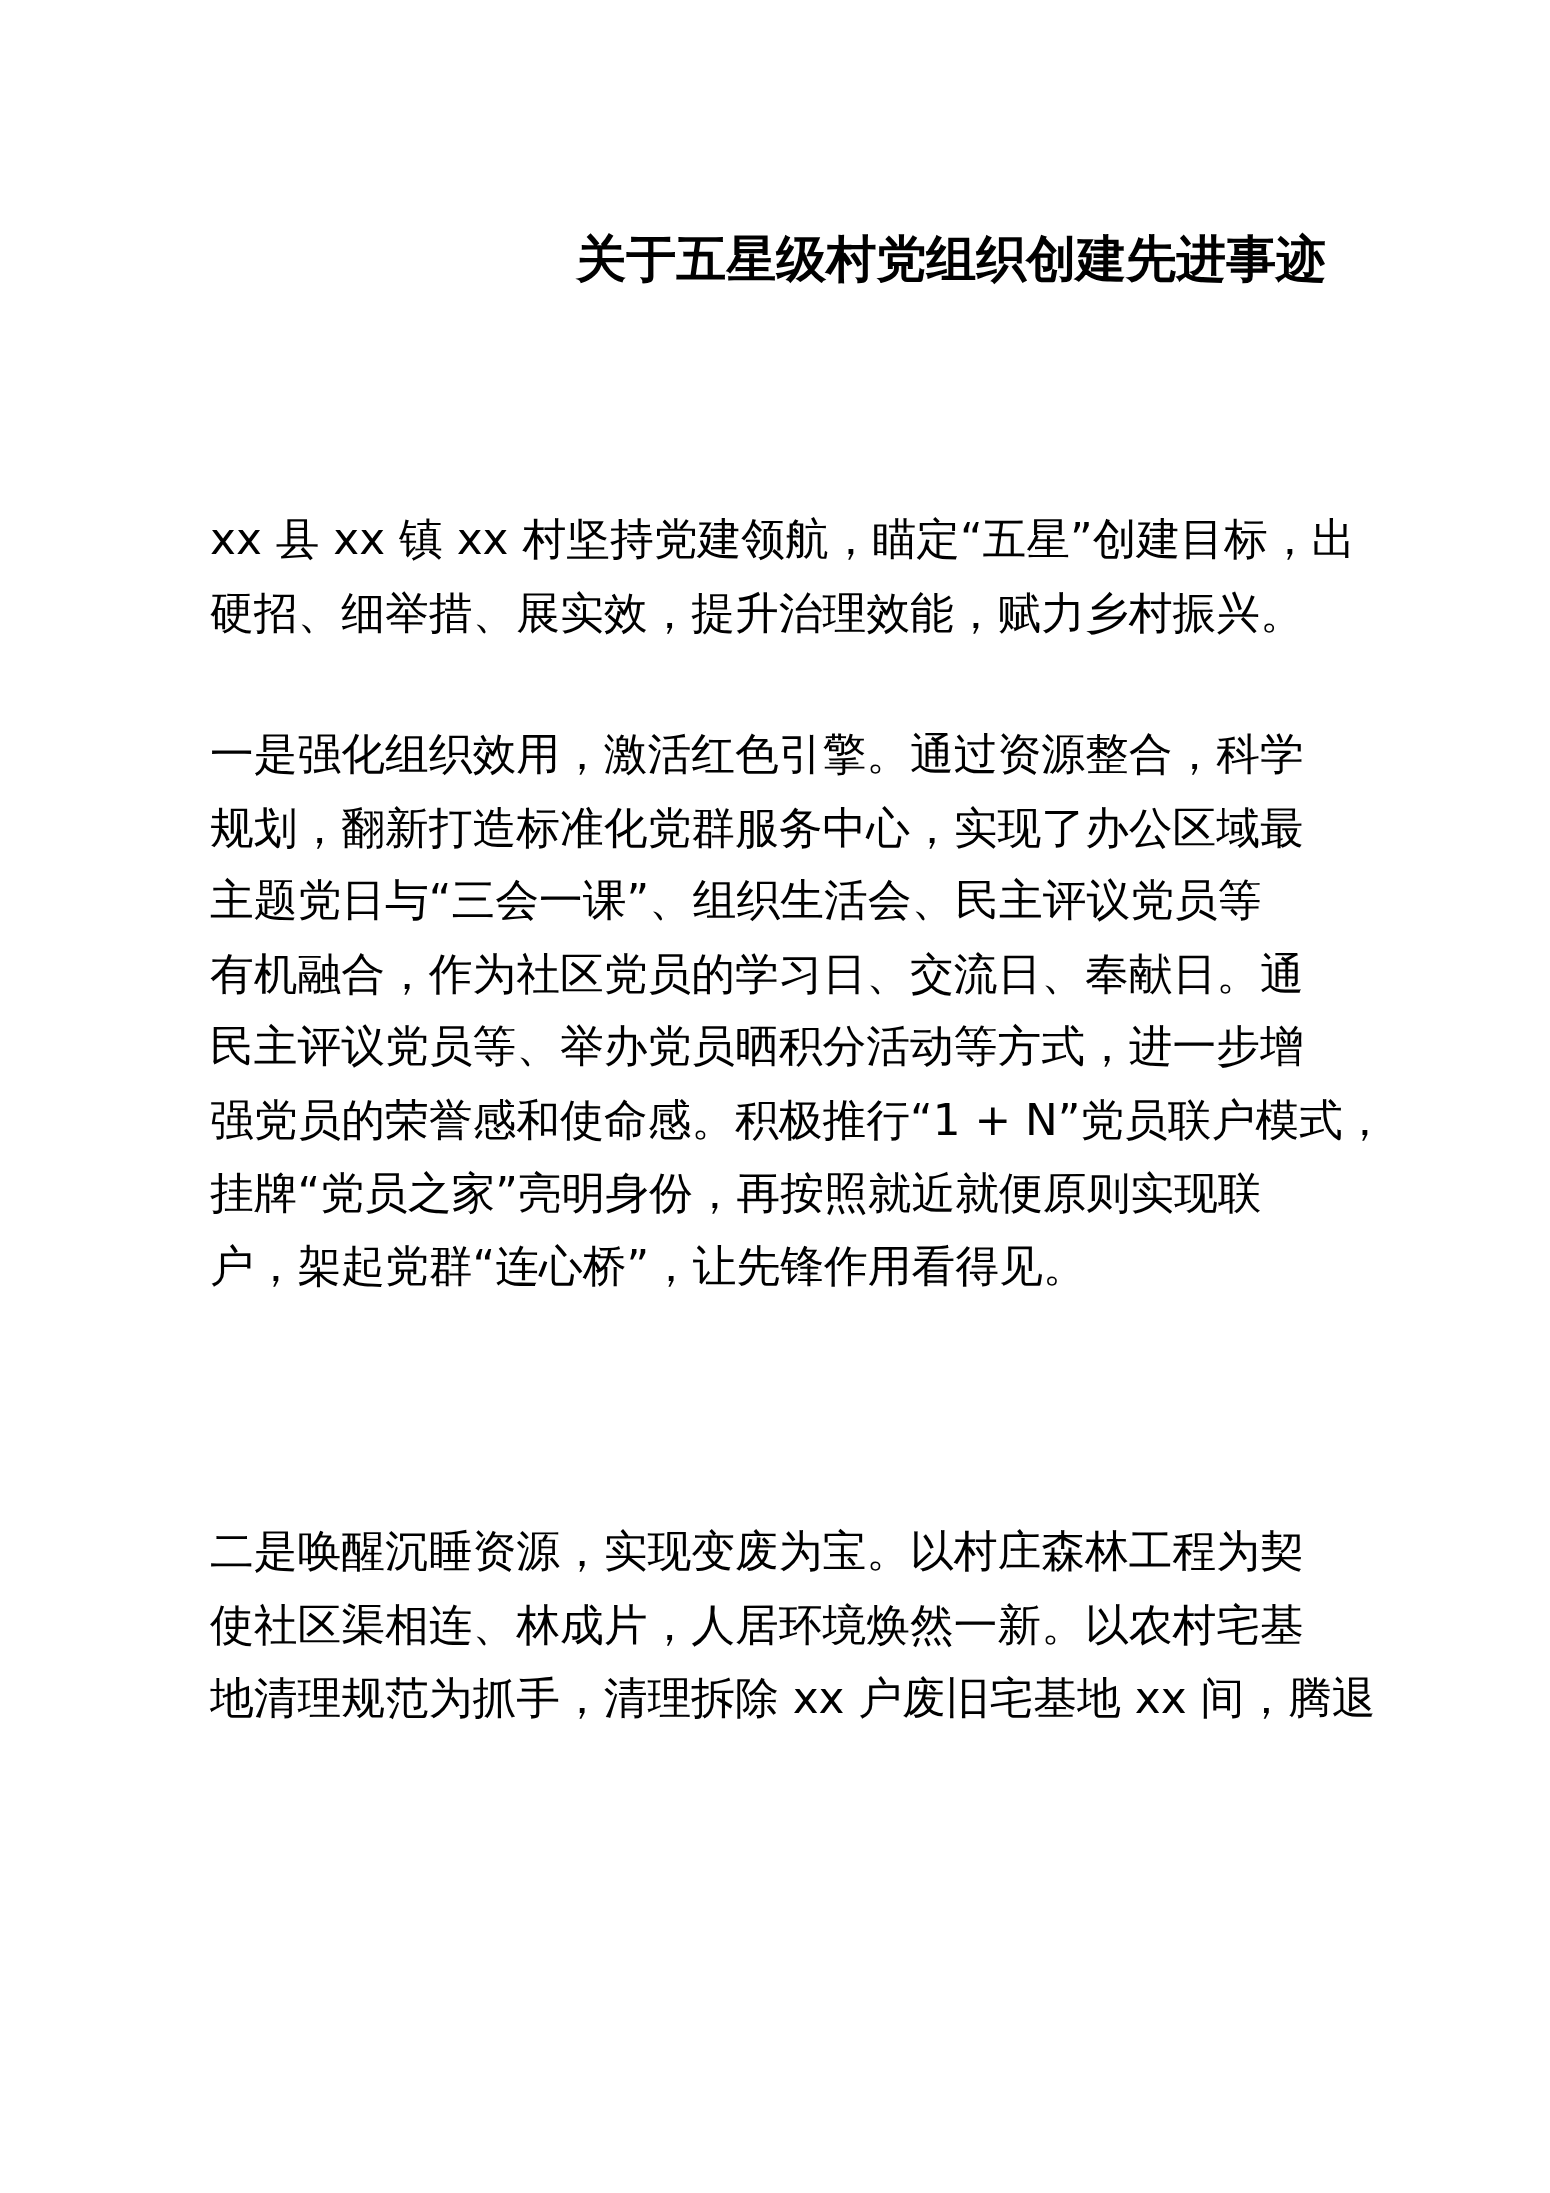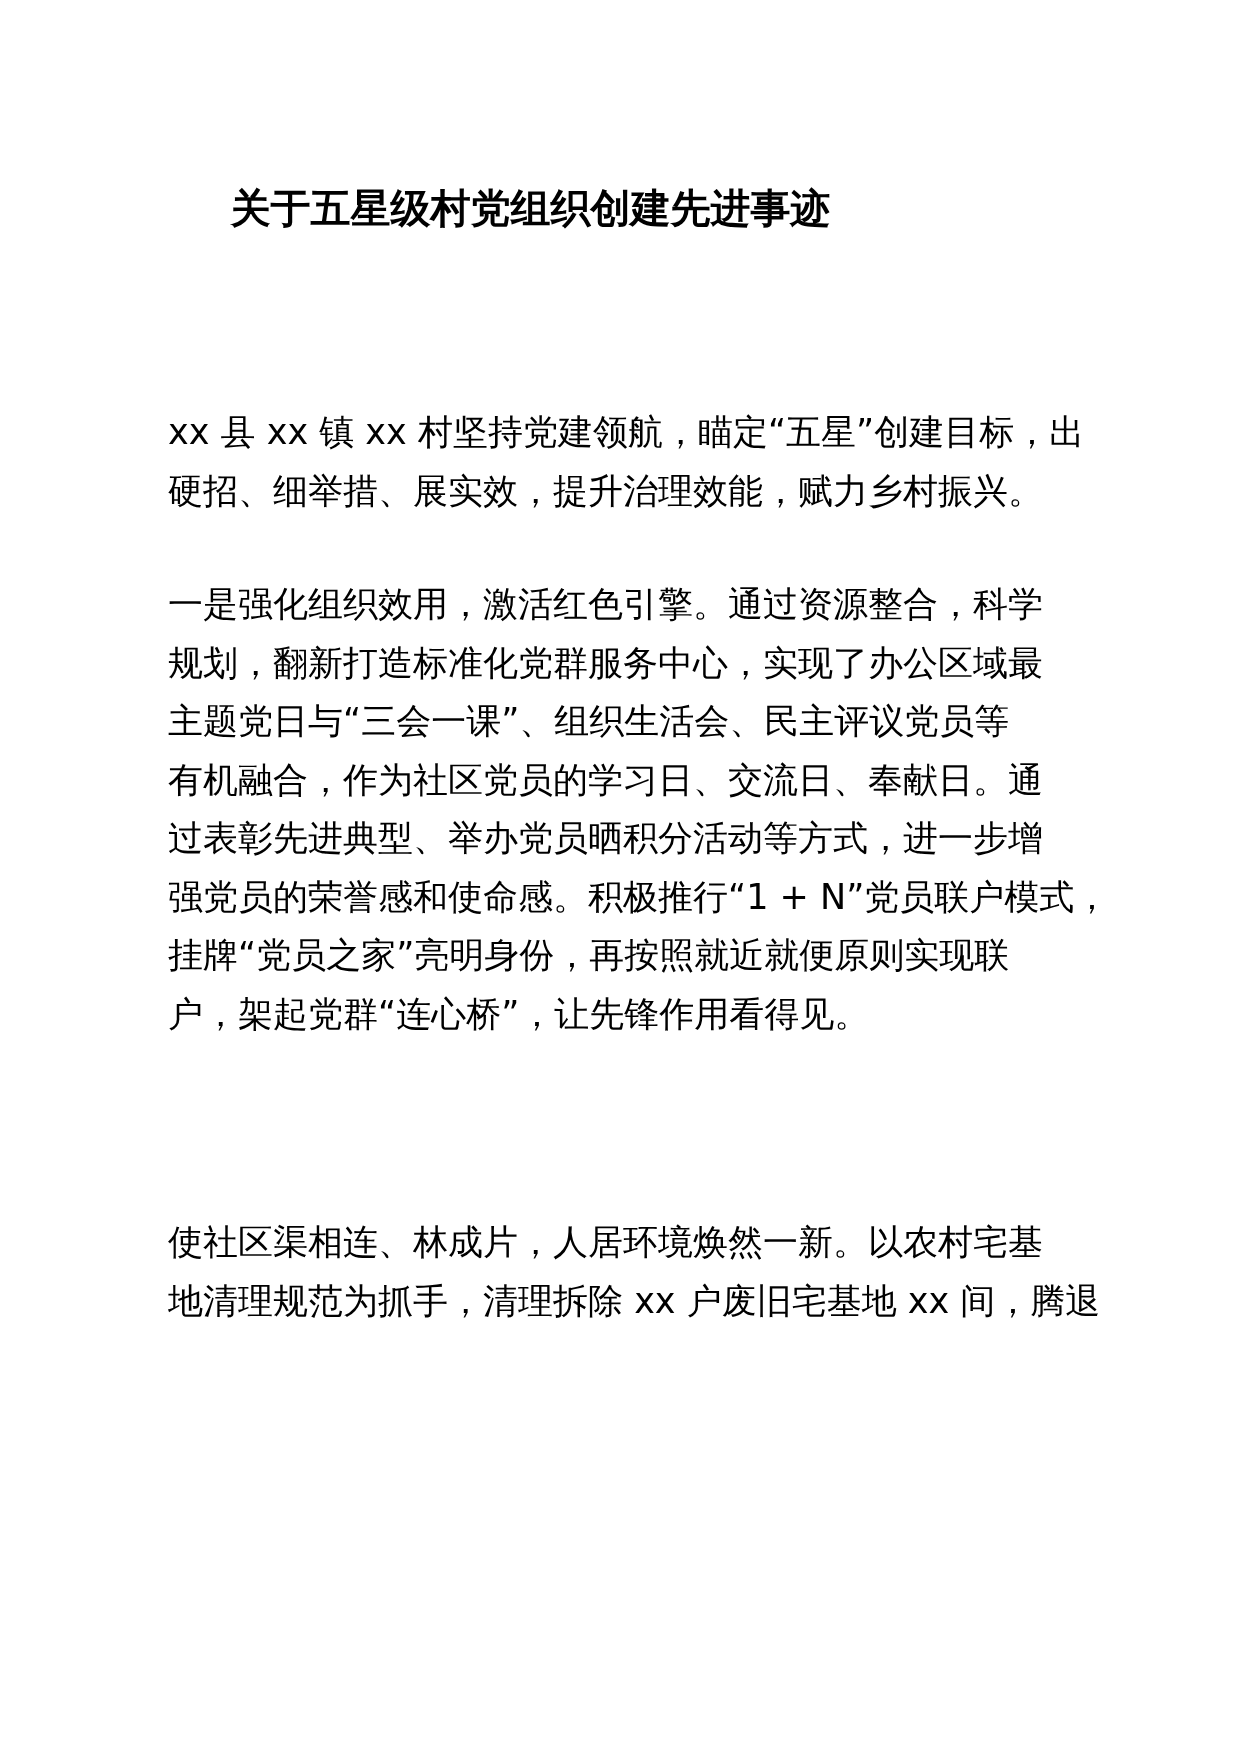--- a/index.html
+++ b/index.html
@@ -20,21 +20,21 @@
       left: 0;
       top: 0;
       width: 1240px;
       height: 1754px;
     }
     .title {
       position: absolute;
       top: 178px;
       left: 0;
       width: 1061px;
-      text-align: center;
+      text-align: right;
       font-size: 40px;
       font-weight: bold;
       letter-spacing: 0px;
       line-height: 60px;
       margin: 0;
     }
     .body-text {
       position: absolute;
       left: 168px;
       width: 800px;
@@ -60,23 +60,24 @@
   <div class="body-text" id="p0">
     <span class="line">xx 县 xx 镇 xx 村坚持党建领航，瞄定“五星”创建目标，出</span>
     <span class="line">硬招、细举措、展实效，提升治理效能，赋力乡村振兴。</span>
   </div>
 
   <div class="body-text" id="p1">
     <span class="line">一是强化组织效用，激活红色引擎。通过资源整合，科学</span>
     <span class="line">规划，翻新打造标准化党群服务中心，实现了办公区域最</span>
     <span class="line">主题党日与“三会一课”、组织生活会、民主评议党员等</span>
     <span class="line">有机融合，作为社区党员的学习日、交流日、奉献日。通</span>
-    <span class="line">过表彰先进典型、举办党员晒积分活动等方式，进一步增</span>
+    <span class="line">民主评议党员等、举办党员晒积分活动等方式，进一步增</span>
     <span class="line">强党员的荣誉感和使命感。积极推行“1 + N”党员联户模式，</span>
     <span class="line">挂牌“党员之家”亮明身份，再按照就近就便原则实现联</span>
     <span class="line">户，架起党群“连心桥”，让先锋作用看得见。</span>
   </div>
 
   <div class="body-text" id="p2">
+    <span class="line">二是唤醒沉睡资源，实现变废为宝。以村庄森林工程为契</span>
     <span class="line">使社区渠相连、林成片，人居环境焕然一新。以农村宅基</span>
     <span class="line">地清理规范为抓手，清理拆除 xx 户废旧宅基地 xx 间，腾退</span>
   </div>
 </div>
 
 </body></html>

